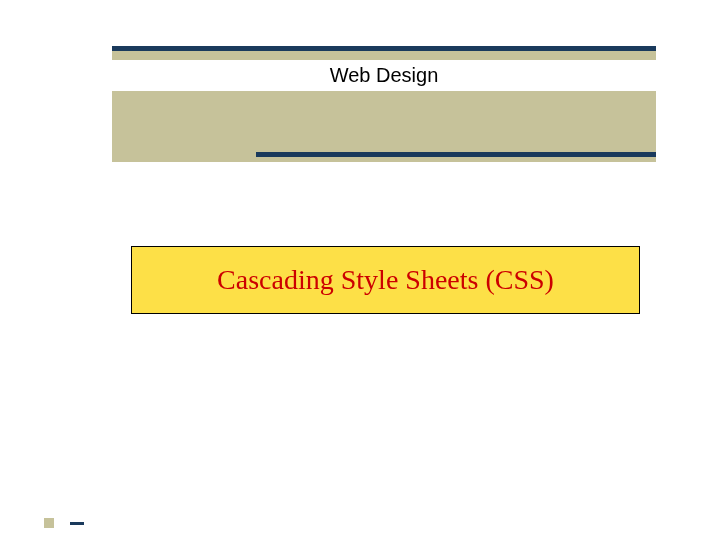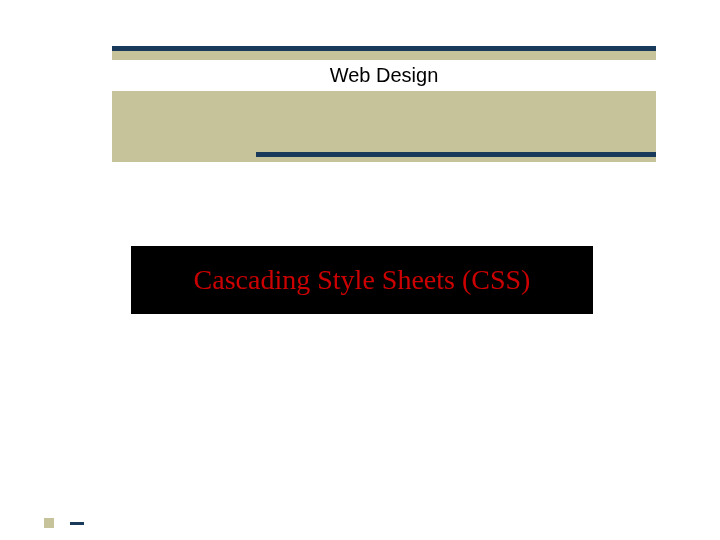--- a/index.html
+++ b/index.html
@@ -47,24 +47,24 @@
       top: 128px;
       left: 232px;
       width: 400px;
       height: 5px;
       background: #1a3a5c;
     }
     .title-box {
       position: absolute;
       top: 222px;
       left: 107px;
-      width: 462px;
+      width: 509px;
       height: 68px;
       border: 1px solid #000000;
-      background: #000000;
+      background: #fde047;
       display: flex;
       align-items: center;
       justify-content: center;
     }
     .title-text {
       font-family: "Times New Roman", Times, serif;
       font-size: 28px;
       color: #cc0000;
       text-align: center;
     }

